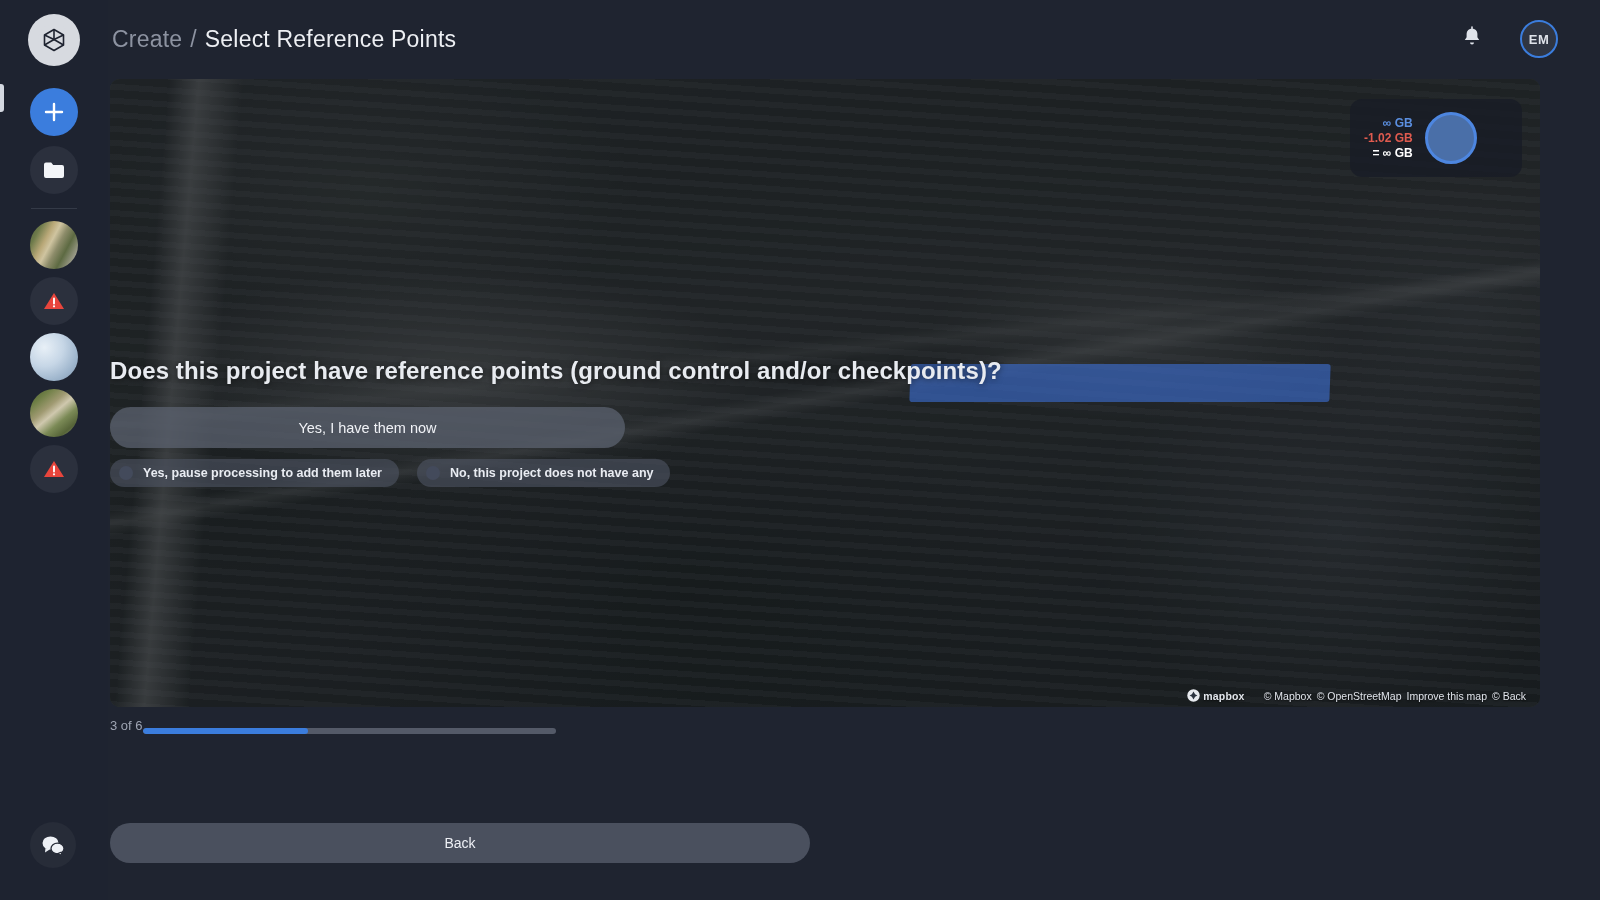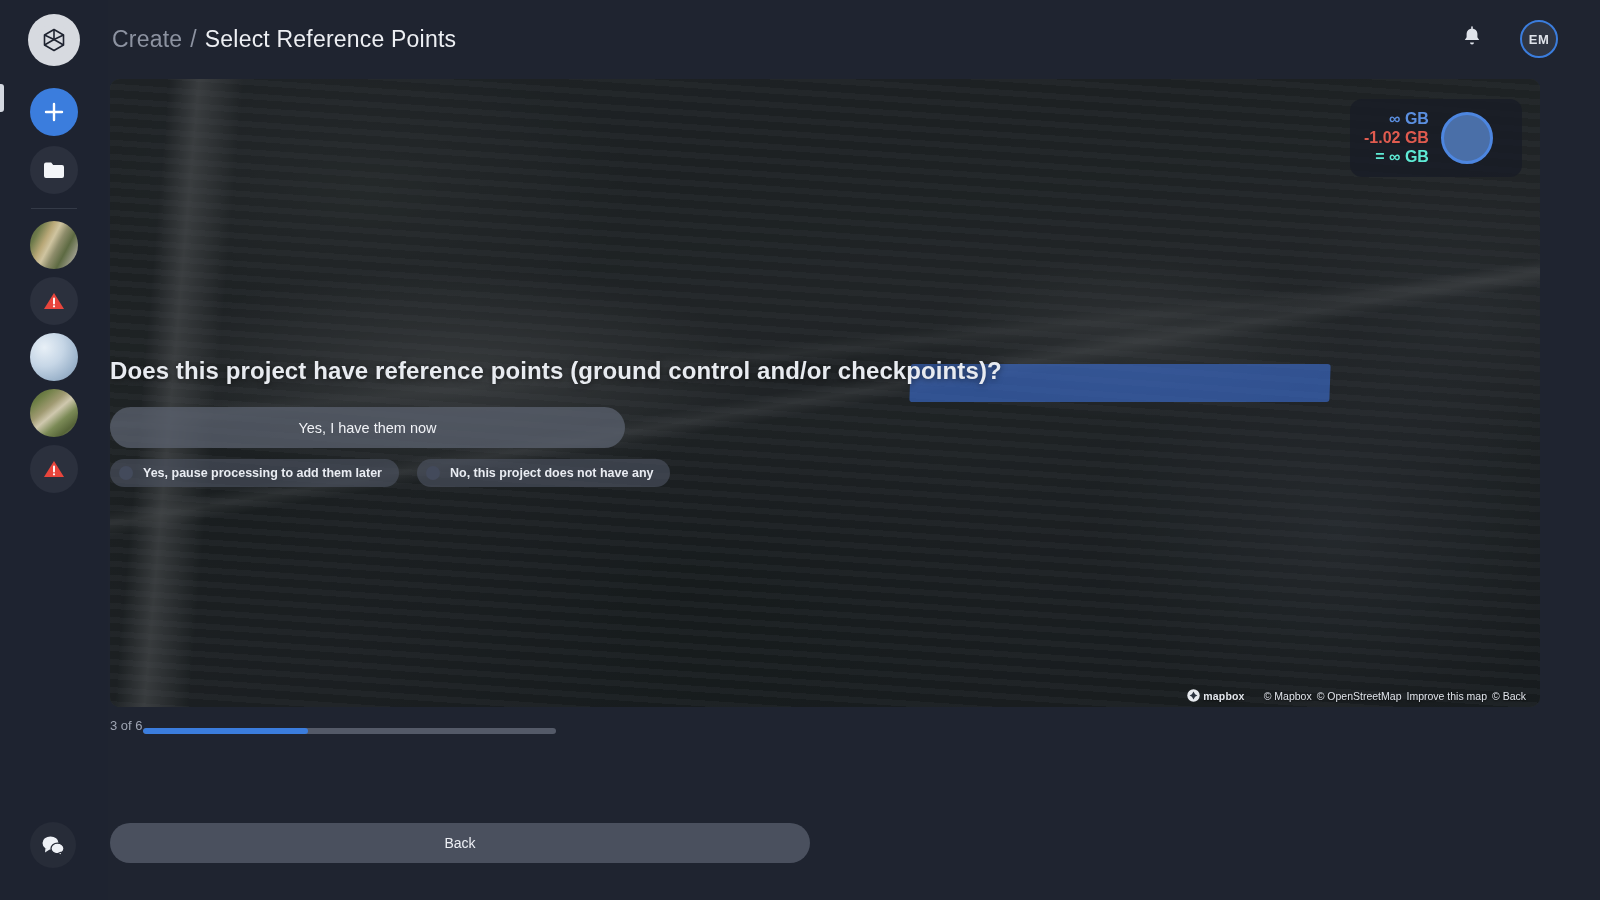--- a/index.html
+++ b/index.html
@@ -162,25 +162,25 @@
     position: absolute; right: 18px; top: 20px;
     min-width: 172px; height: 78px;
     background: rgba(24,28,38,.82);
     border-radius: 12px;
     display: flex; align-items: center;
     padding: 0 16px 0 14px;
     gap: 12px;
   }
   .storage-nums {
     display: flex; flex-direction: column; align-items: flex-end;
-    gap: 1px; font-size: 16px; font-weight: 700;
+    gap: 1px; font-size: 12px; font-weight: 700;
   }
   .st-total { color: #5b8fe0; }
   .st-used { color: #e05b4f; }
-  .st-rem  { color: #5eead4; }
+  .st-rem  { color: #ffffff; }
   .storage-ring {
     width: 52px; height: 52px; border-radius: 50%;
     background: #4a6fa8;
     border: 3px solid #4d86e0;
   }
 
   
   .q-block {
     position: absolute;
     left: 0; right: 16px; top: 278px;

